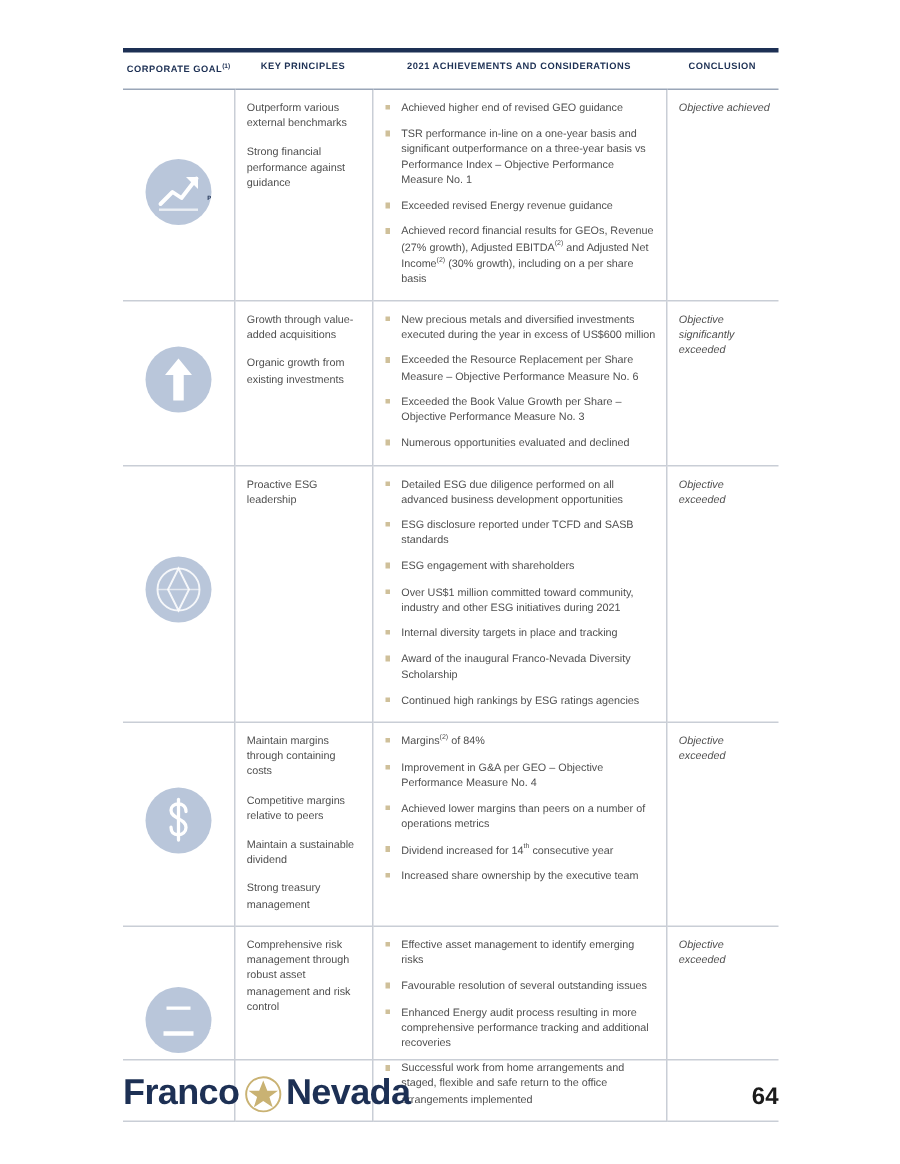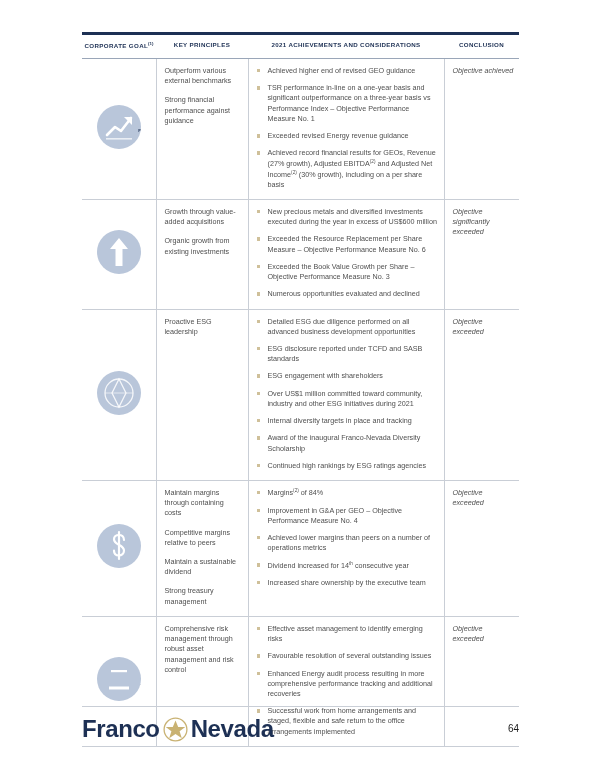--- a/index.html
+++ b/index.html
@@ -203,22 +203,22 @@
     width: 25px;
     height: 25px;
     margin: 0 3px;
     position: relative;
     display: inline-block;
   }
   .page-num {
     position: absolute;
     right: 0;
     top: 9px;
-    font-size: 10px;
-    font-weight: normal;
+    font-size: 16px;
+    font-weight: bold;
     color: #1b1b1b;
   }
 </style>
 </head>
 <body>
 
 <div class="page">
 
   <div class="table-wrap">
     <div class="top-rule"></div>

